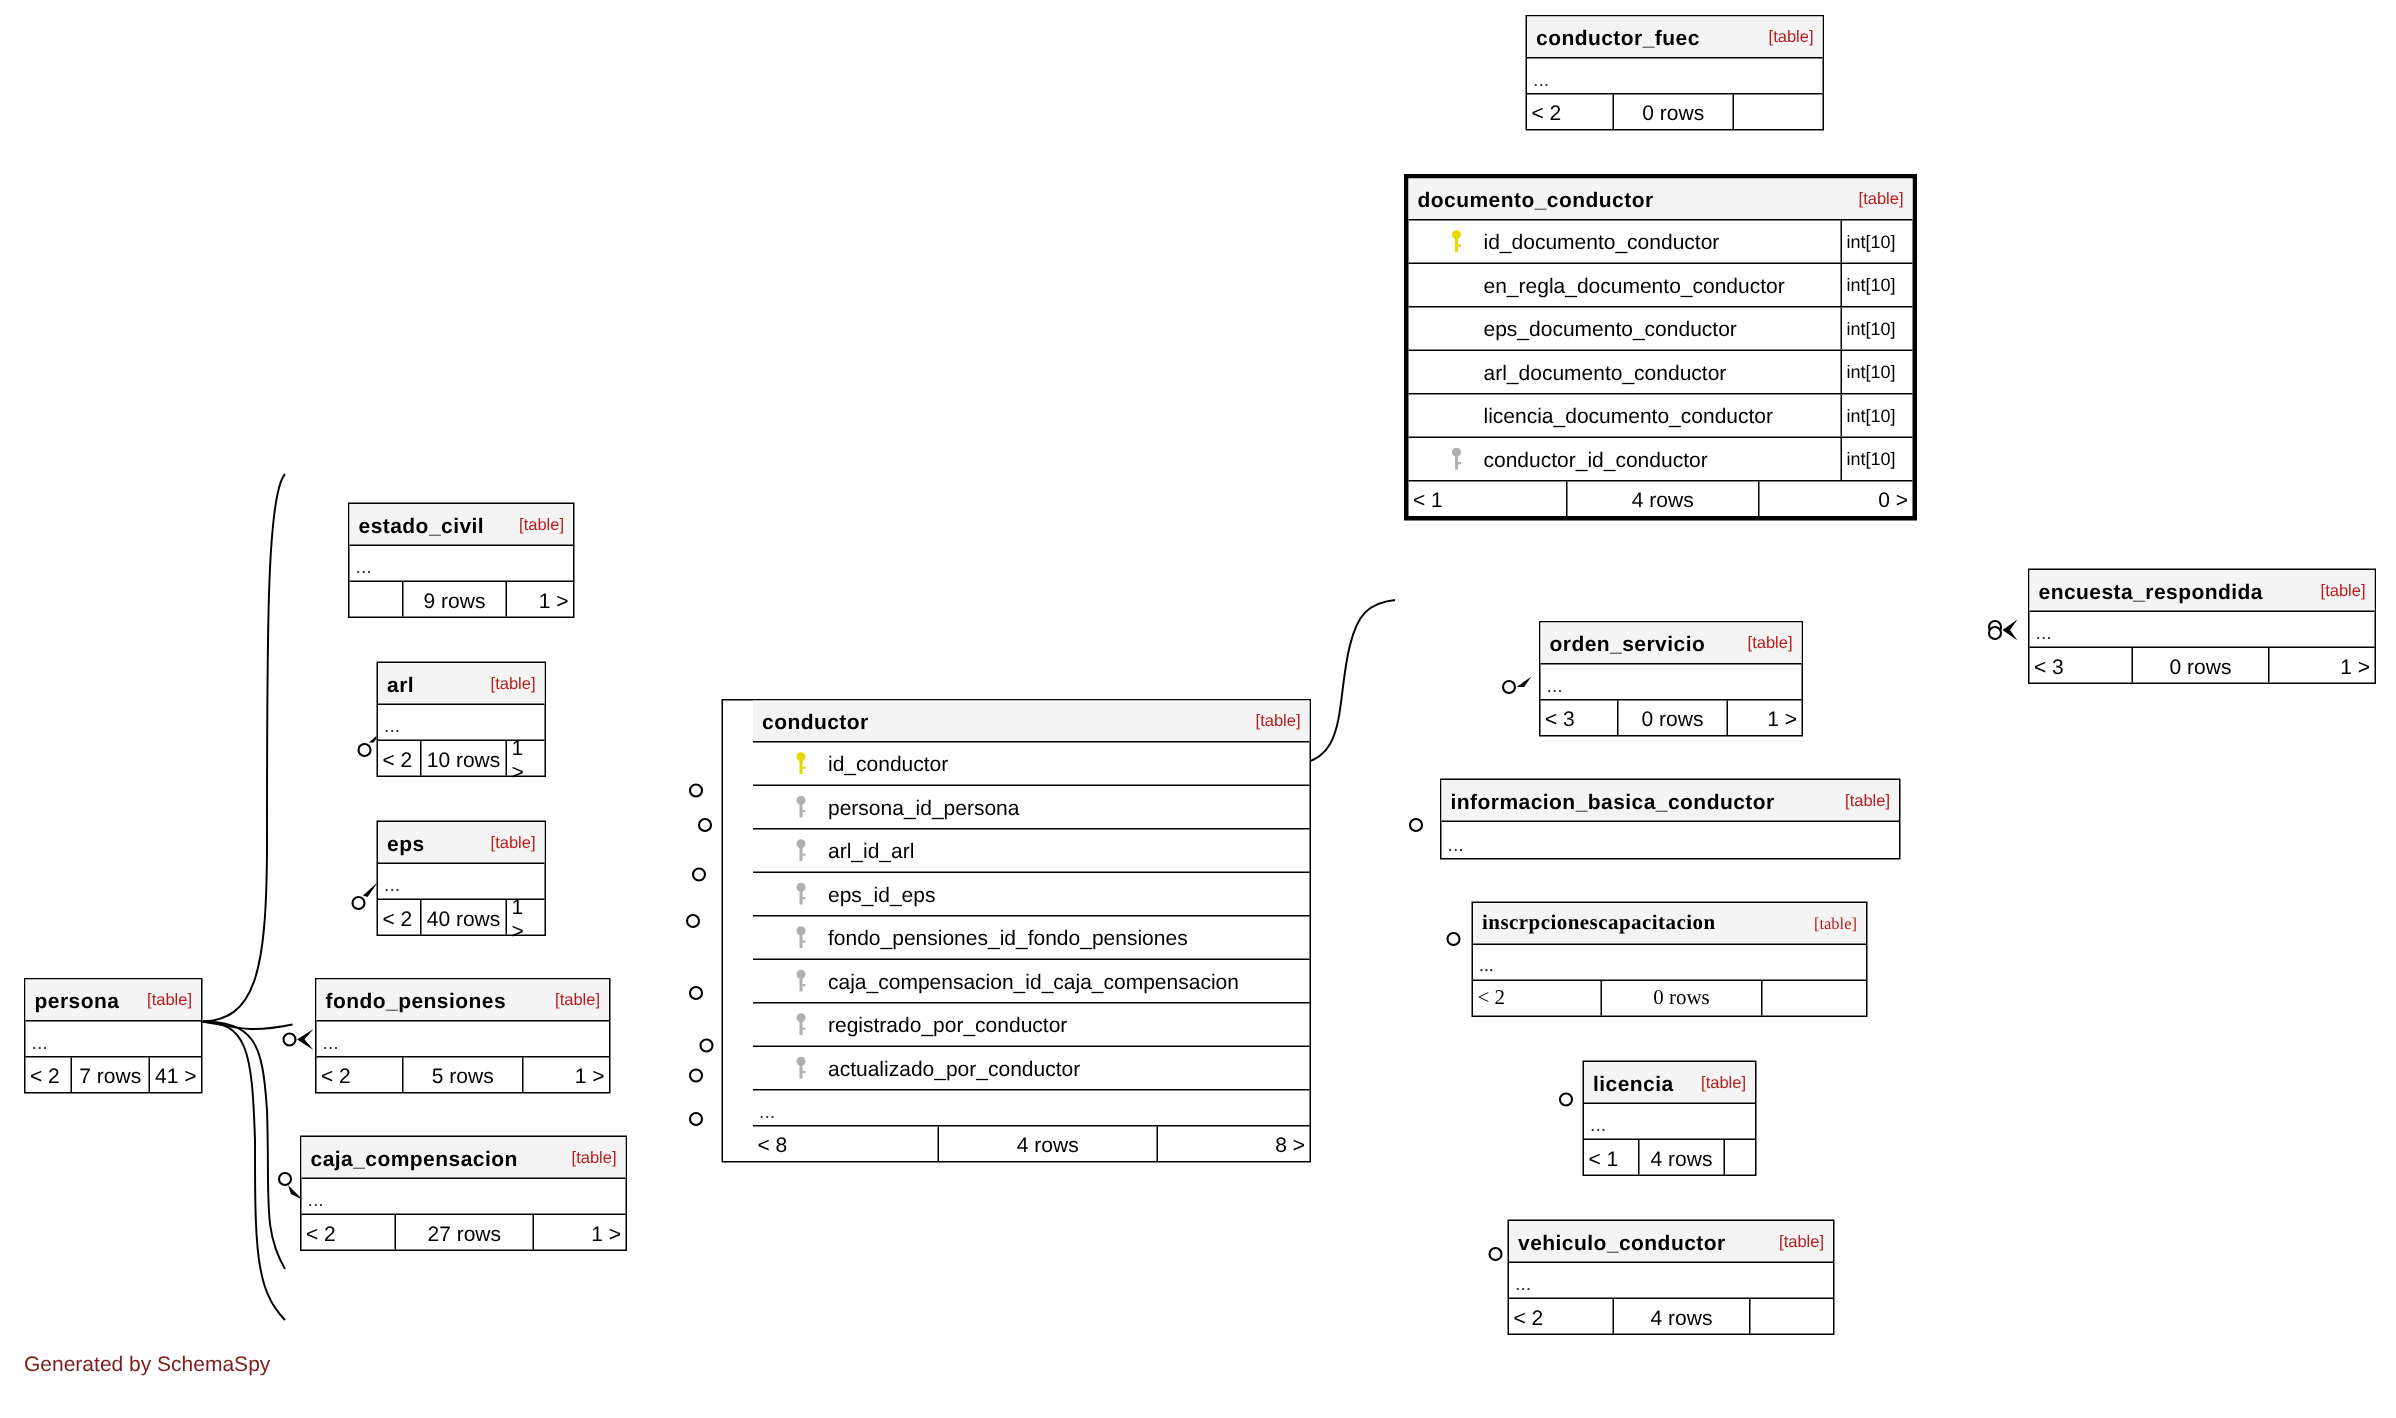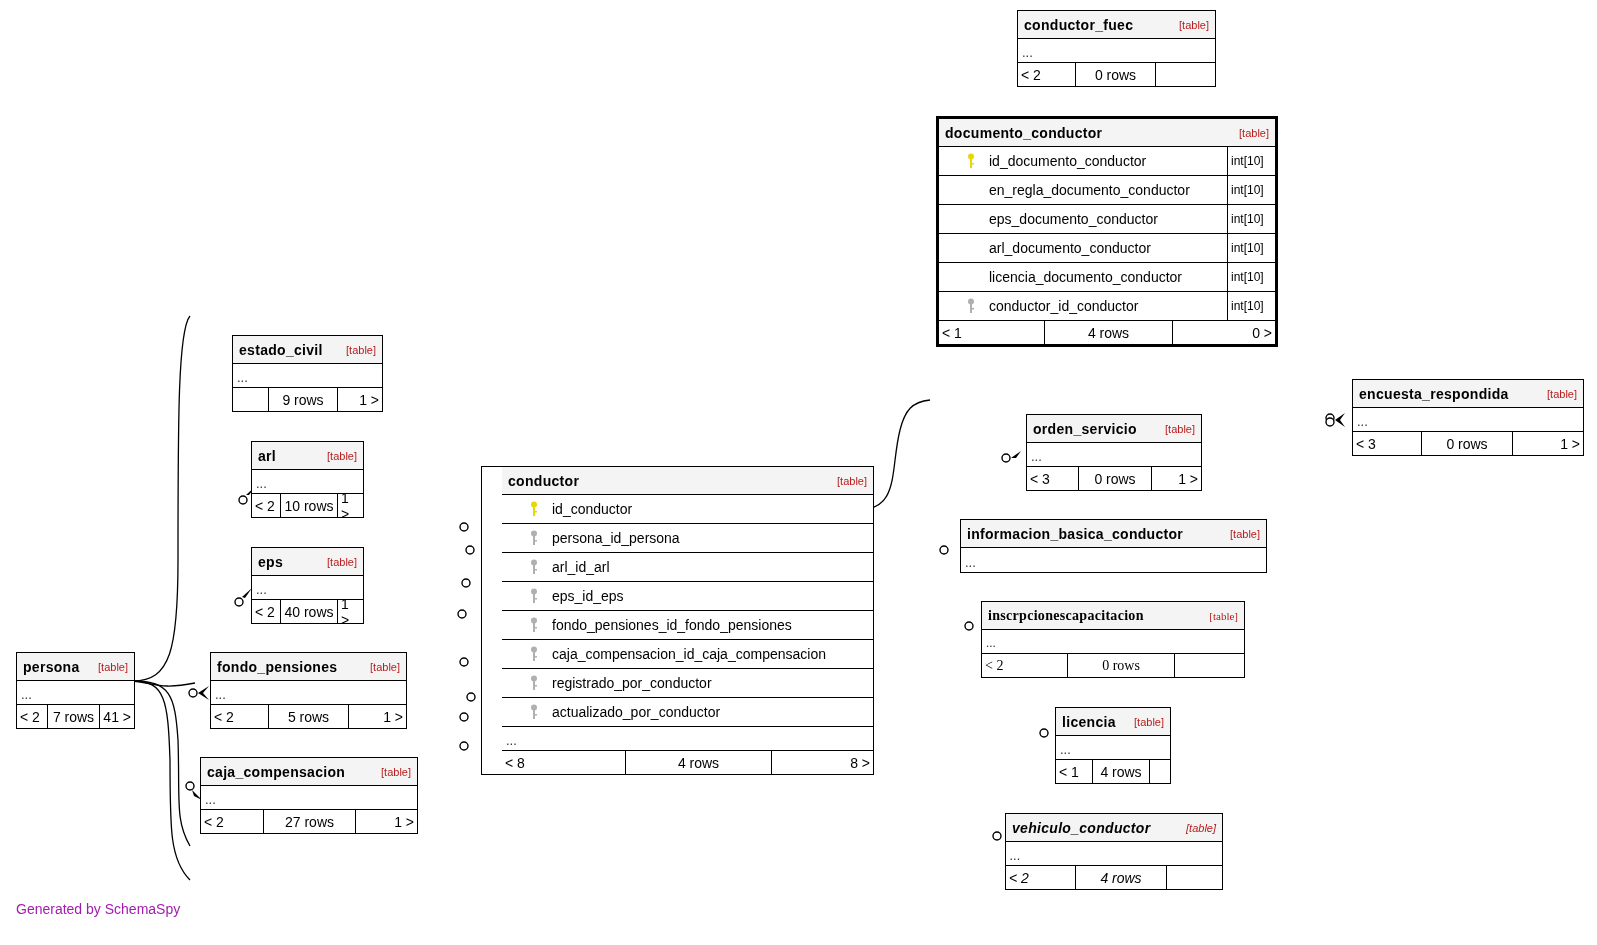--- a/index.html
+++ b/index.html
@@ -17,21 +17,21 @@
   .row .type { width:44px; border-left:1px solid #000; height:100%; display:flex; align-items:center; padding-left:3px; font-size:12px;text-align:right; }
   .key { width:14px; display:inline-block; margin-right:8px; text-align:center; }
   .key svg { display:block; }
   .ell { height:24px; border-bottom:1px solid #000; font-size:13px; padding-left:4px; display:flex; align-items:flex-end; padding-bottom:2px; box-sizing:border-box; color:#333; }
   .foot { display:flex; height:23px; font-size:14px; }
   .foot div { display:flex; align-items:center; box-sizing:border-box; padding:0 3px; }
   .foot div + div { border-left:1px solid #000; }
   .foot .l { justify-content:flex-start; }
   .foot .c { justify-content:center; }
   .foot .r { justify-content:flex-end; }
-  #credit { position:absolute; left:16px; top:901px; font-size:14px; color:#a21caf; }
+  #credit { position:absolute; left:16px; top:901px; font-size:14px; color:#7f1d1d; }
 </style>
 </head>
 <body>
 
 <svg id="edges" viewBox="0 0 1597 945">
   <g fill="none" stroke="#000" stroke-width="1.3">
 
     <path d="M133,681 C170,681 178,650 178,560 C178,420 178,330 190,316"></path>
     <path d="M133,681 C170,681 175,695 178,740 C180,800 175,820 190,846"></path>
     <path d="M133,681 C165,681 168,700 170,760 C170,830 170,860 190,880"></path>
@@ -384,21 +384,21 @@
       <span class="kind">[table]</span>
     </div>
   <div class="ell">...</div>
   <div class="foot">
     <div class="l" style="width:36px">&lt; 1</div>
     <div class="c" style="width:57px">4 rows</div>
     <div class="r" style="flex:1"></div>
   </div>
 </div>
 
-<div class="tbl" style="left:1005px;top:813px;width:218px;font-style:italic;">
+<div class="tbl" style="left:1005px;top:813px;width:218px;">
   <div class="hdr">
       <span class="name">vehiculo_conductor</span>
       <span class="kind">[table]</span>
     </div>
   <div class="ell">...</div>
   <div class="foot">
     <div class="l" style="width:69px">&lt; 2</div>
     <div class="c" style="width:91px">4 rows</div>
     <div class="r" style="flex:1"></div>
   </div>

